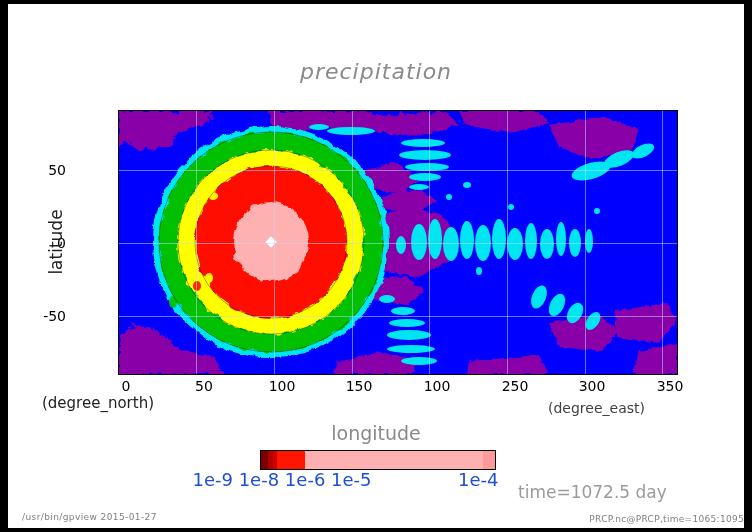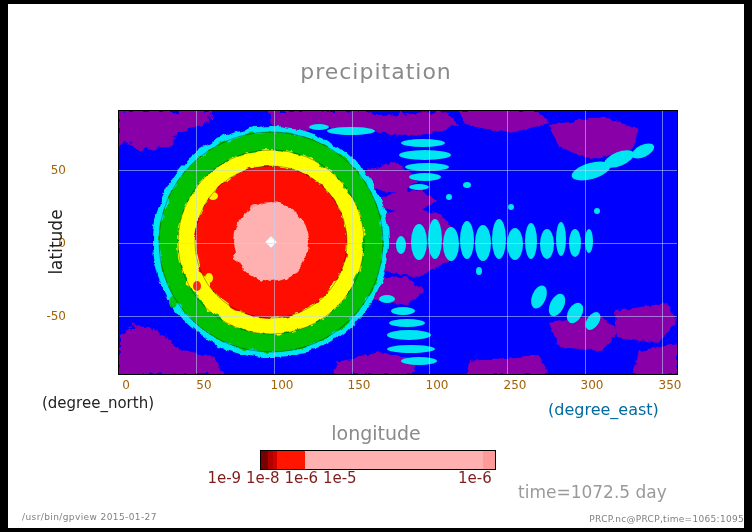--- a/index.html
+++ b/index.html
@@ -1,44 +1,44 @@
 <!DOCTYPE html>
 <html><head>
 <meta charset="utf-8">
 <style>
   html,body{margin:0;padding:0;background:#000;}
   body{width:752px;height:532px;font-family:"DejaVu Sans",sans-serif;overflow:hidden;}
   #root{position:relative;width:752px;height:532px;background:#000;}
   #canvas{position:absolute;left:8px;top:4px;width:736px;height:524px;background:#fff;overflow:hidden;}
 
   #title{position:absolute;left:0;top:55px;width:736px;text-align:center;
-         font-size:22px;color:#8a8a8a;letter-spacing:1px;font-family:"DejaVu Sans",sans-serif;}
+         font-size:22px;color:#8a8a8a;letter-spacing:1px;font-family:"DejaVu Sans",sans-serif;font-style:italic;}
 
   
   #plotwrap{position:absolute;left:110px;top:106px;width:560px;height:265px;}
   #plot{position:absolute;inset:0;overflow:hidden;background:#0000ff;border:1px solid #000;box-sizing:border-box;}
   #plot svg{position:absolute;left:0;top:0;}
   .gridv,.gridh{position:absolute;background:rgba(190,215,255,.55);}
 
   
-  .tick{position:absolute;font-size:12px;color:#a16207;font-family:"DejaVu Sans",sans-serif;}
+  .tick{position:absolute;font-size:14px;color:#000000;font-family:"DejaVu Sans",sans-serif;}
   .xtick{transform:translateX(-50%);top:374px;}
   .ytick{right:678px;transform:translateY(-50%);text-align:right;}
   #ylabel{position:absolute;left:48px;top:238px;font-size:17px;color:#222;
           transform:translate(-50%,-50%) rotate(-90deg);white-space:nowrap;}
   #degnorth{position:absolute;left:34px;top:390px;font-size:15px;color:#222;}
-  #degeast{position:absolute;left:540px;top:396px;font-size:16px;color:#0369a1;}
+  #degeast{position:absolute;left:540px;top:396px;font-size:14px;color:#404040;}
 
   
   #cbtitle{position:absolute;left:0;top:418px;width:736px;text-align:center;font-size:19px;color:#8a8a8a;}
   #cbwrap{position:absolute;left:252px;top:446px;width:236px;height:20px;}
   #cbar{position:absolute;inset:0;border:1px solid #000;box-sizing:border-box;display:flex;}
   #cbar .seg{height:100%;}
   #cbticks{position:absolute;left:252px;top:465px;width:236px;height:16px;}
-  .cbtick{position:absolute;font-size:15px;color:#7f1d1d;transform:translateX(-50%);white-space:nowrap;}
+  .cbtick{position:absolute;font-size:18px;color:#1d4ed8;transform:translateX(-50%);white-space:nowrap;}
   .cbtick.right{transform:none;}
 
   #timelabel{position:absolute;left:510px;top:478px;font-size:17px;color:#9a9a9a;}
   #footleft{position:absolute;left:14px;top:508px;font-size:9px;color:#808080;letter-spacing:.4px;}
   #footright{position:absolute;right:0;top:510px;font-size:9px;color:#808080;letter-spacing:.3px;}
 </style>
 </head>
 <body>
 
 <div id="root">
@@ -215,21 +215,21 @@
       <div class="seg" style="width:3%;background:#7a0000"></div>
       <div class="seg" style="width:2%;background:#b00000"></div>
       <div class="seg" style="width:2%;background:#d00000"></div>
       <div class="seg" style="width:12%;background:#ff1500"></div>
       <div class="seg" style="width:76%;background:#ffb0b0"></div>
       <div class="seg" style="width:5%;background:#ff9a9a"></div>
     </div>
   </div>
   <div id="cbticks">
     <div class="cbtick" style="left:22px">1e-9 1e-8 1e-6 1e-5</div>
-    <div class="cbtick right" style="left:198px">1e-6</div>
+    <div class="cbtick right" style="left:198px">1e-4</div>
   </div>
 
   <div id="timelabel">time=1072.5 day</div>
   <div id="footleft">/usr/bin/gpview  2015-01-27</div>
   <div id="footright">PRCP.nc@PRCP,time=1065:1095</div>
 
  </div>
 </div>
 
 </body></html>

